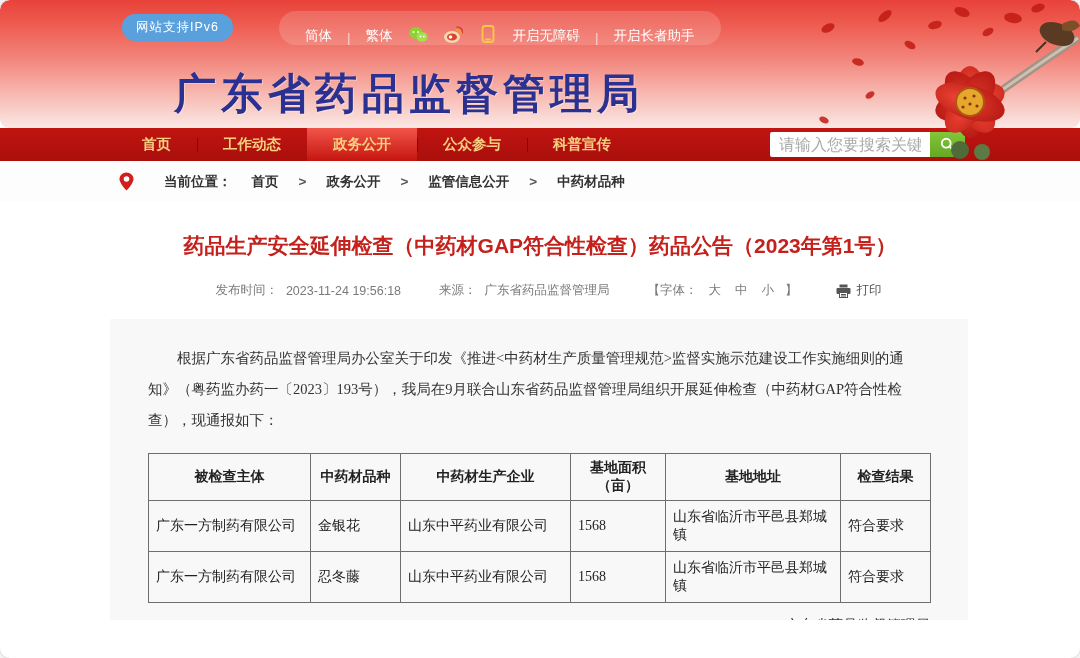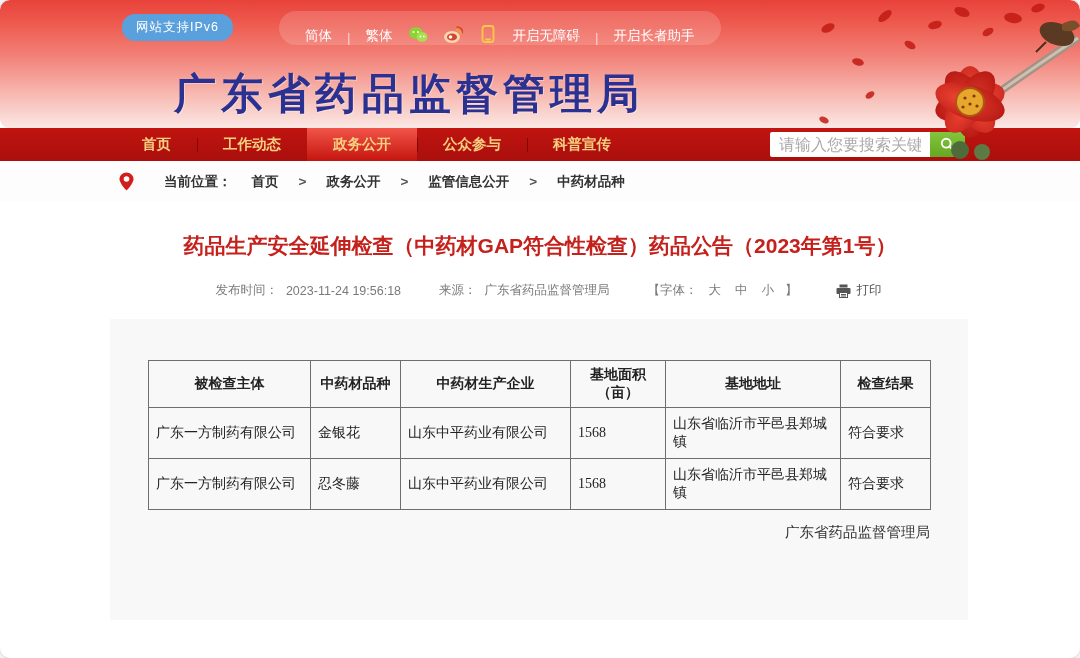--- a/index.html
+++ b/index.html
@@ -209,20 +209,21 @@
         <rect x="0.5" y="4" width="14" height="6" rx="1" fill="#555"></rect>
         <rect x="3.5" y="8.5" width="8" height="5" fill="#fff" stroke="#555"></rect>
         <line x1="5" y1="10.5" x2="10" y2="10.5" stroke="#555"></line>
         <line x1="5" y1="12" x2="10" y2="12" stroke="#555"></line>
       </svg>
       <span>打印</span>
     </span>
   </div>
 
   <div class="panel">
+    <p class="doc-para">根据广东省药品监督管理局办公室关于印发《推进&lt;中药材生产质量管理规范&gt;监督实施示范建设工作实施细则的通知》（粤药监办药一〔2023〕193号），我局在9月联合山东省药品监督管理局组织开展延伸检查（中药材GAP符合性检查），现通报如下：</p>
 
     <table class="results">
       <colgroup>
         <col style="width:162px">
           <col style="width:90px">
           <col style="width:170px">
         <col style="width:95px">
           <col style="width:175px">
           <col style="width:90px">
       </colgroup>

